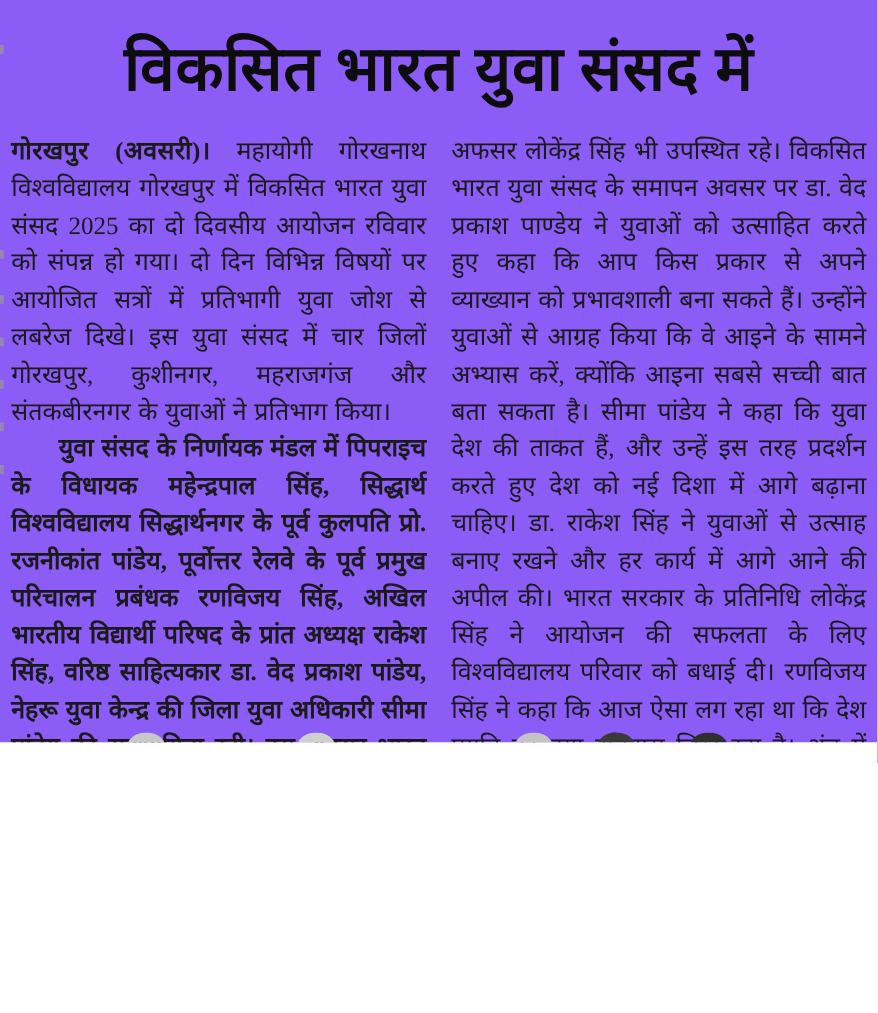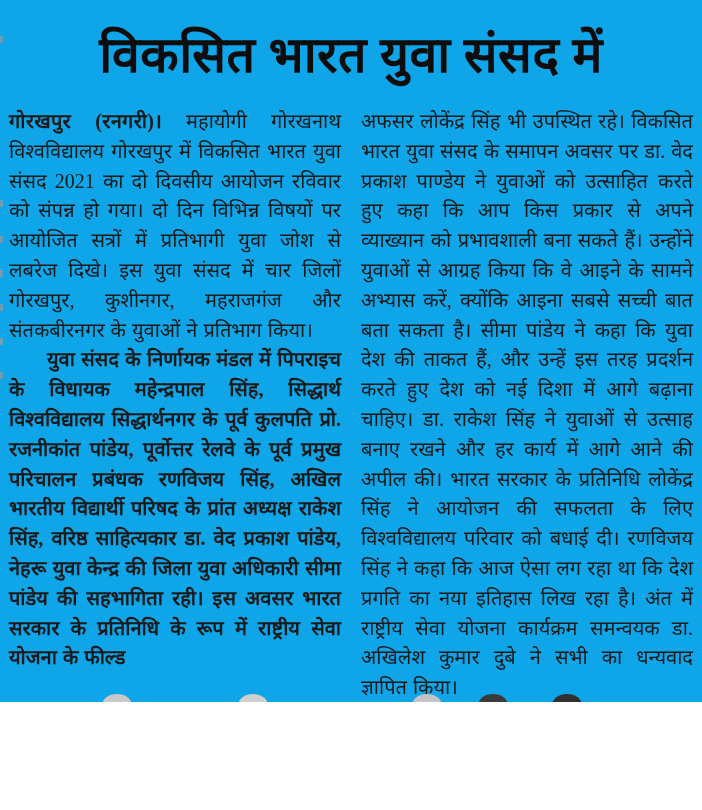--- a/index.html
+++ b/index.html
@@ -3,22 +3,22 @@
 <meta charset="utf-8">
 <style>
   html, body {
     margin: 0;
     padding: 0;
     background: #ffffff;
   }
   .page {
     position: relative;
     width: 702px;
-    height: 702px;
-    background: #0ea5e9;
+    height: 594px;
+    background: #8b5cf6;
     color: #151515;
     font-family: "Liberation Serif", "DejaVu Serif", serif;
     overflow: hidden;
     box-sizing: border-box;
   }
   
   .headline {
     margin: 18px 6px 0 6px;
     text-align: center;
     font-weight: bold;
@@ -119,21 +119,21 @@
     <span class="t7"></span>
   </div>
 
   <h1 class="headline">
     <span class="hl-line">विकसित भारत युवा संसद में</span>
   </h1>
 
   <div class="columns">
 
     <div class="col">
-      <p><b class="lead">गोरखपुर (रनगरी)।</b> <span>महायोगी गोरखनाथ विश्वविद्यालय गोरखपुर में विकसित भारत युवा संसद 2021 का दो दिवसीय आयोजन रविवार को संपन्न हो गया। दो दिन विभिन्न विषयों पर आयोजित सत्रों में प्रतिभागी युवा जोश से लबरेज दिखे। इस युवा संसद में चार जिलों गोरखपुर, कुशीनगर, महराजगंज और संतकबीरनगर के युवाओं ने प्रतिभाग किया।</span></p>
+      <p><b class="lead">गोरखपुर (अवसरी)।</b> <span>महायोगी गोरखनाथ विश्वविद्यालय गोरखपुर में विकसित भारत युवा संसद 2025 का दो दिवसीय आयोजन रविवार को संपन्न हो गया। दो दिन विभिन्न विषयों पर आयोजित सत्रों में प्रतिभागी युवा जोश से लबरेज दिखे। इस युवा संसद में चार जिलों गोरखपुर, कुशीनगर, महराजगंज और संतकबीरनगर के युवाओं ने प्रतिभाग किया।</span></p>
       <p class="indent">युवा संसद के निर्णायक मंडल में पिपराइच के विधायक महेन्द्रपाल सिंह, सिद्धार्थ विश्वविद्यालय सिद्धार्थनगर के पूर्व कुलपति प्रो. रजनीकांत पांडेय, पूर्वोत्तर रेलवे के पूर्व प्रमुख परिचालन प्रबंधक रणविजय सिंह, अखिल भारतीय विद्यार्थी परिषद के प्रांत अध्यक्ष राकेश सिंह, वरिष्ठ साहित्यकार डा. वेद प्रकाश पांडेय, नेहरू युवा केन्द्र की जिला युवा अधिकारी सीमा पांडेय की सहभागिता रही। इस अवसर भारत सरकार के प्रतिनिधि के रूप में राष्ट्रीय सेवा योजना के फील्ड</p>
     </div>
 
     <div class="col">
       <p>अफसर लोकेंद्र सिंह भी उपस्थित रहे। विकसित भारत युवा संसद के समापन अवसर पर डा. वेद प्रकाश पाण्डेय ने युवाओं को उत्साहित करते हुए कहा कि आप किस प्रकार से अपने व्याख्यान को प्रभावशाली बना सकते हैं। उन्होंने युवाओं से आग्रह किया कि वे आइने के सामने अभ्यास करें, क्योंकि आइना सबसे सच्ची बात बता सकता है। सीमा पांडेय ने कहा कि युवा देश की ताकत हैं, और उन्हें इस तरह प्रदर्शन करते हुए देश को नई दिशा में आगे बढ़ाना चाहिए। डा. राकेश सिंह ने युवाओं से उत्साह बनाए रखने और हर कार्य में आगे आने की अपील की। भारत सरकार के प्रतिनिधि  लोकेंद्र सिंह ने आयोजन की सफलता के लिए विश्वविद्यालय परिवार को बधाई दी। रणविजय सिंह ने कहा कि आज ऐसा लग रहा था कि देश प्रगति का नया इतिहास लिख रहा है। अंत में राष्ट्रीय सेवा योजना कार्यक्रम समन्वयक डा. अखिलेश कुमार दुबे ने सभी का धन्यवाद ज्ञापित किया।</p>
     </div>
 
   </div>
 
   <div class="cutoff">

